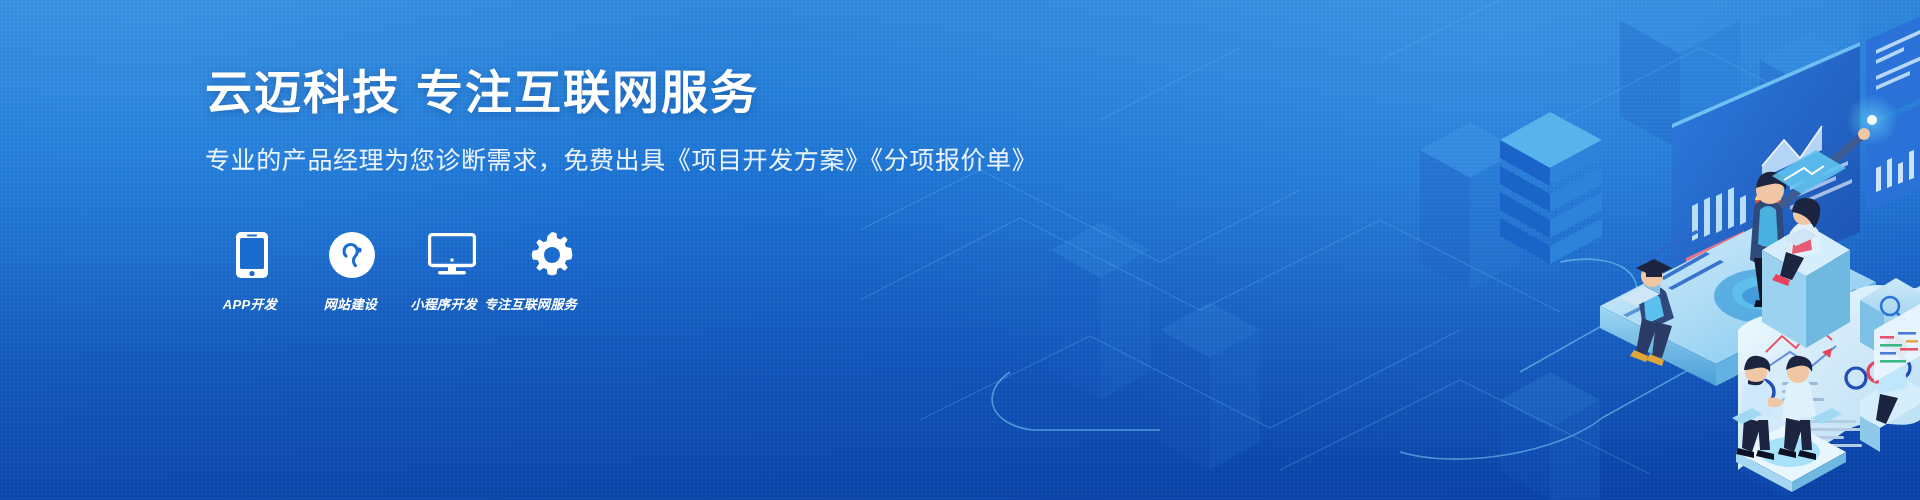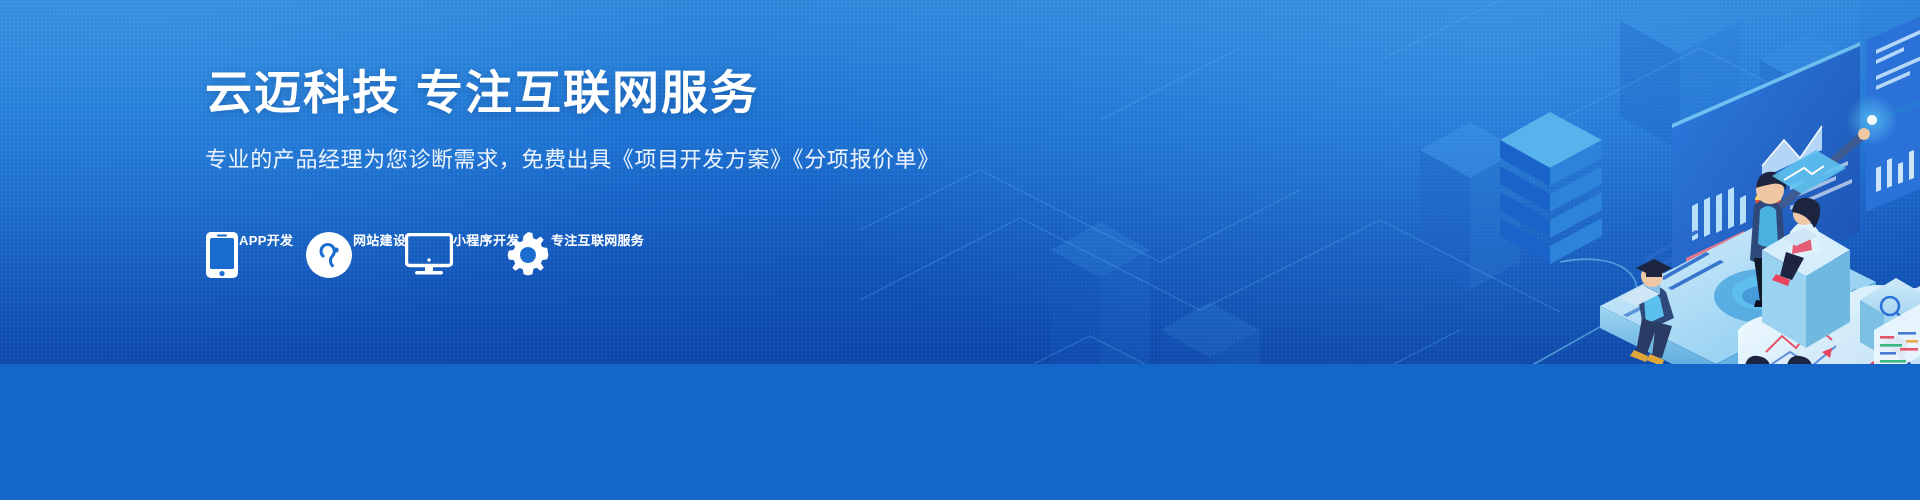--- a/index.html
+++ b/index.html
@@ -6,21 +6,21 @@
   * { margin:0; padding:0; box-sizing:border-box; }
   html,body { width:1920px; height:500px; overflow:hidden; }
   body {
     font-family:"Liberation Sans","DejaVu Sans",sans-serif;
     background:#1466c9;
   }
 
   
   .banner{
     position:relative;
-    width:1920px;height:364px;
+    width:1920px;height:500px;
     overflow:hidden;
     background:
       radial-gradient(1200px 700px at 78% 8%, rgba(58,150,230,.55) 0%, rgba(58,150,230,0) 62%),
       radial-gradient(900px 600px at 8% 0%, rgba(60,150,232,.40) 0%, rgba(60,150,232,0) 60%),
       linear-gradient(177deg,#2684da 0%,#1f7ad6 22%,#1a6ccf 45%,#1259c4 70%,#0a49b7 100%);
   }
   
   .tex{
     position:absolute;inset:0;
     background-image:radial-gradient(rgba(255,255,255,.055) 1px, transparent 1px);
@@ -38,34 +38,34 @@
     font-size:47px;
     line-height:1.16;
     font-weight:700;
     color:#ffffff;
     letter-spacing:2px;
     white-space:nowrap;
     text-shadow:0 2px 8px rgba(0,30,90,.28);
   }
   .sub{ margin-top:22px; }
   .sub-line{
-    font-size:22px;
+    font-size:25px;
     line-height:34px;
     color:#eaf3ff;
     letter-spacing:.6px;
     white-space:nowrap;
     font-weight:400;
   }
 
   
   .svcs{
     position:absolute; left:205px; top:230px;
     display:flex; align-items:flex-end; gap:28px; z-index:6;
   }
-  .svc{ width:72px; display:flex; align-items:flex-start; cursor:pointer; }
+  .svc{ width:72px; display:flex; flex-direction:column; align-items:flex-end; cursor:pointer;font-style:italic; }
   .svc .glyph{
     height:50px; width:50px;
     display:flex; align-items:center; justify-content:center;
     margin-bottom:14px;
   }
   .svc .glyph svg{ display:block; fill:#ffffff; }
   .svc .cap{
     font-size:13px; color:#ffffff; font-weight:700; white-space:nowrap;
     letter-spacing:.3px;
   }

